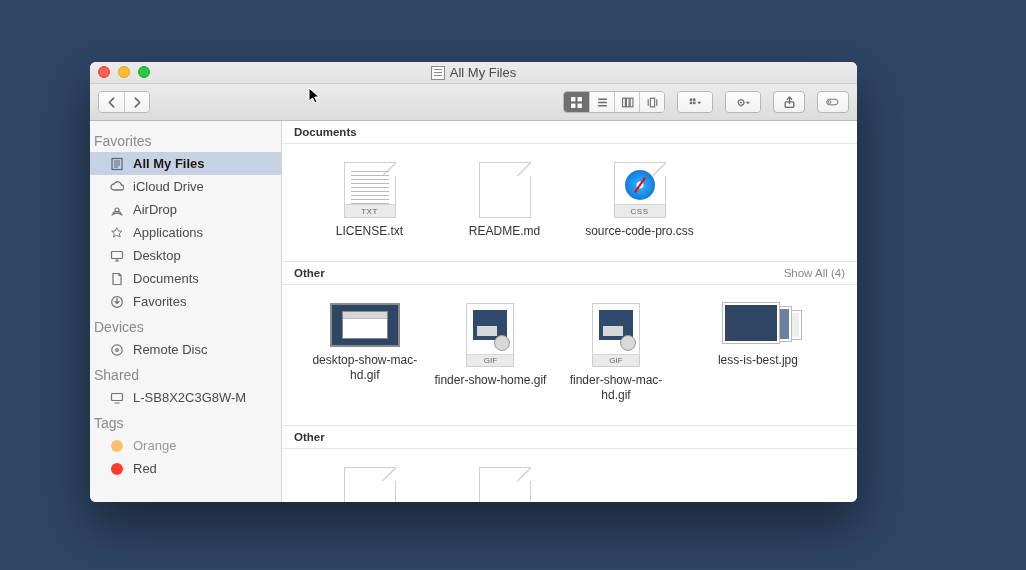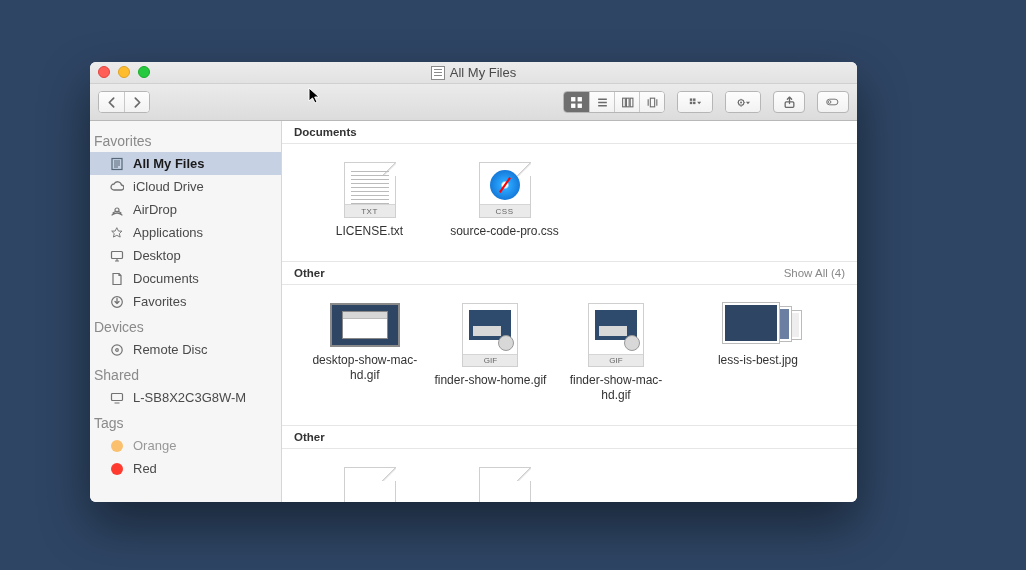--- a/index.html
+++ b/index.html
@@ -159,21 +159,21 @@
   .file-icon .band{width:100%;height:13px;background:#eaeaea;border-top:1px solid #d5d5d5;font-size:8px;display:flex;align-items:center;justify-content:center;color:#666;letter-spacing:0.5px}
   .file-icon .txtlines{position:absolute;left:6px;right:6px;top:8px;height:36px;background:repeating-linear-gradient(#bbb,#bbb 1px,transparent 1px,transparent 4px)}
   .file-icon .safari{width:30px;height:30px;border-radius:50%;background:radial-gradient(circle,#fff 12%,#2aa6ff 20%,#0b64c8 95%);margin-bottom:4px;position:relative}
   .file-icon .safari::after{content:"";position:absolute;left:50%;top:50%;width:2px;height:18px;background:red;transform:translate(-50%,-50%) rotate(35deg);box-shadow:0 0 0 0 white}
   .thumb{
     width:70px;height:44px;border:2px solid #8a8a8a;background:#2e4564;position:relative;
     display:flex;align-items:center;justify-content:center;
   }
   .thumb .inner-window{width:46px;height:28px;background:#fff;border:1px solid #888;position:relative}
   .thumb .inner-window::before{content:"";position:absolute;left:0;top:0;right:0;height:6px;background:#d7d7d7;border-bottom:1px solid #bbb}
-  .gif-file{width:56px;height:64px;border:1px solid #cfcfcf;background:#fff;position:relative;display:flex;flex-direction:column;justify-content:flex-end;align-items:center}
+  .gif-file{width:48px;height:64px;border:1px solid #cfcfcf;background:#fff;position:relative;display:flex;flex-direction:column;justify-content:flex-end;align-items:center}
   .gif-file .prev{position:absolute;top:6px;left:6px;right:6px;height:30px;background:#2e4a6d}
   .gif-file .prev::after{content:"";position:absolute;left:4px;right:10px;bottom:4px;height:10px;background:#d8d8d8}
   .gif-file .mag{position:absolute;right:3px;bottom:15px;width:16px;height:16px;border-radius:50%;background:#d8d8d8;border:1px solid #999}
   .gif-file .band{width:100%;height:12px;background:#eaeaea;border-top:1px solid #d5d5d5;font-size:8px;display:flex;align-items:center;justify-content:center;color:#666}
   .item .label{line-height:1.25;max-width:120px}
   .extras{width:70px;height:44px;position:relative}
   .extras .a{position:absolute;left:0;top:0;width:56px;height:40px;background:#2e4564;border:2px solid #fff;box-shadow:0 0 0 1px #bbb}
   .extras .b{position:absolute;left:40px;top:4px;width:28px;height:34px;background:#6b7fa3;border:2px solid #fff;box-shadow:0 0 0 1px #bbb}
   .extras .c{position:absolute;left:60px;top:8px;width:18px;height:28px;background:#eee;border:2px solid #fff;box-shadow:0 0 0 1px #bbb}
   .cursor{
@@ -397,20 +397,26 @@
           <div class="file-icon">
               <div class="fold"></div>
               <div class="txtlines"></div>
               <div class="band">TXT</div>
             </div>
           <span class="label">LICENSE.txt</span>
         </div>
         <div class="item">
           <div class="file-icon">
               <div class="fold"></div>
+            </div>
+          <span class="label">README.md</span>
+        </div>
+        <div class="item">
+          <div class="file-icon">
+              <div class="fold"></div>
               <div class="safari"></div>
               <div class="band">CSS</div>
             </div>
           <span class="label">source-code-pro.css</span>
         </div>
       </div>
 
       <div class="section-head">
         <span>Other</span>
         <span class="show-all">Show All (4)</span>

